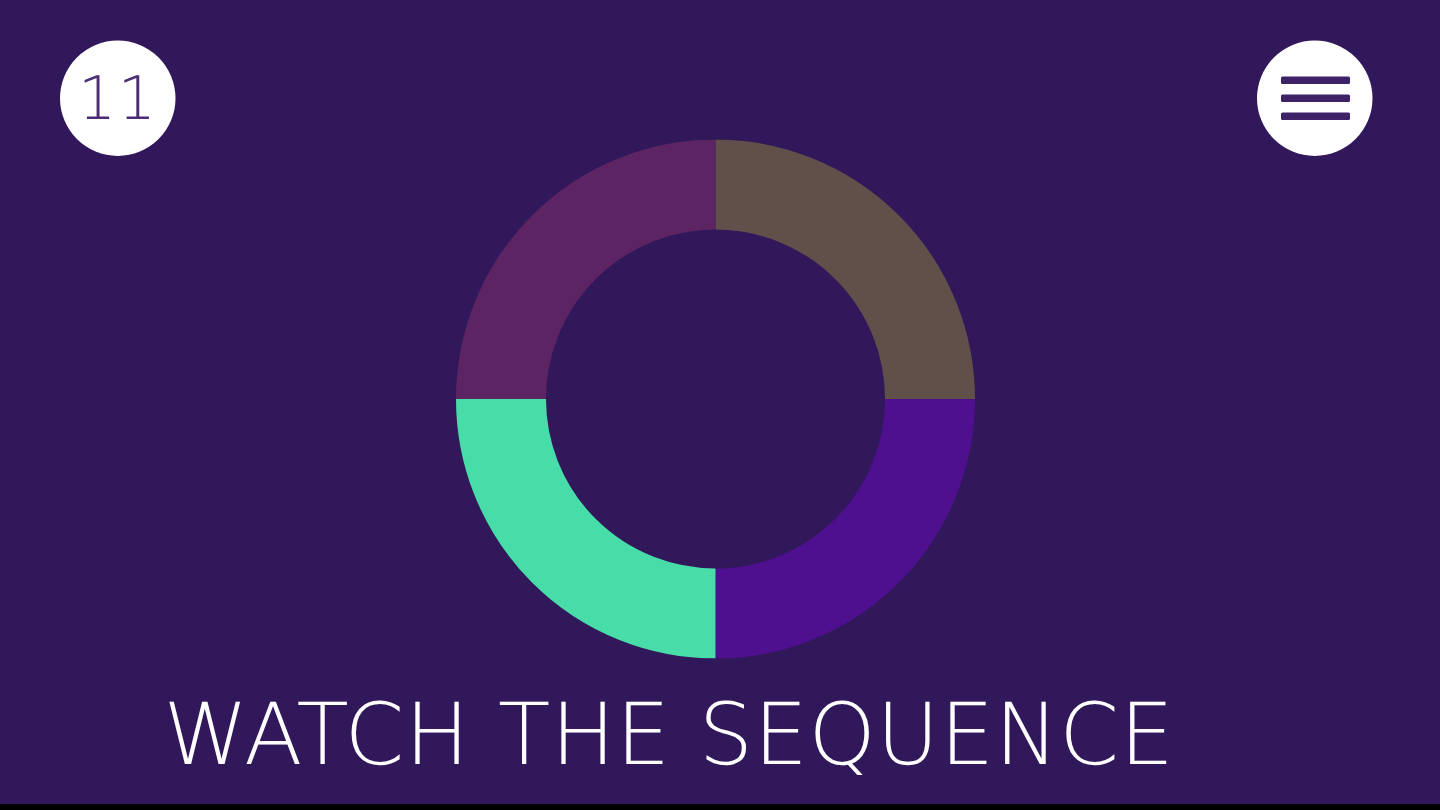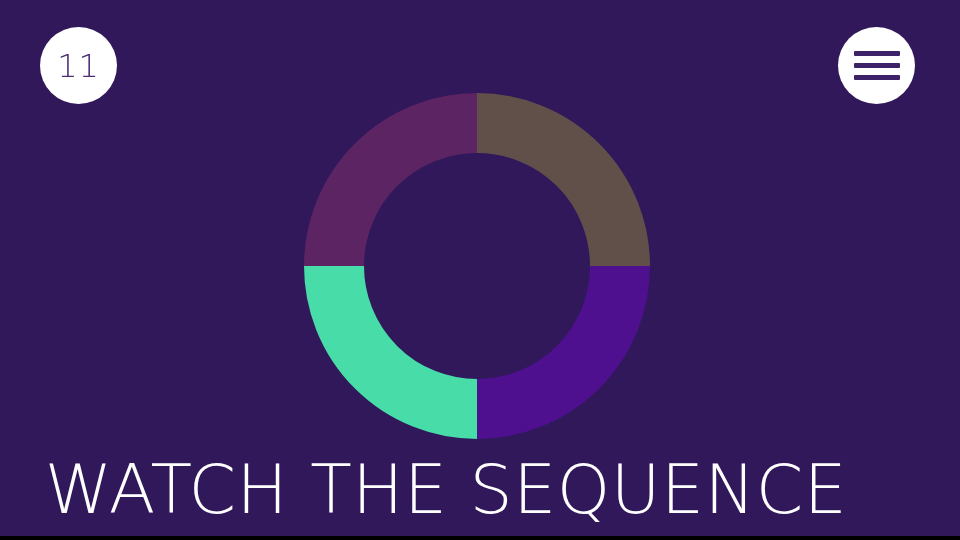--- a/index.html
+++ b/index.html
@@ -57,21 +57,21 @@
     left: 40px;
     top: 27px;
   }
   .hud-btn.menu {
     left: 838px;
     top: 27px;
   }
 
   .level-number {
     font-family: "DejaVu Sans", sans-serif;
-    font-size: 32px;
+    font-size: 40px;
     font-weight: 300;
     letter-spacing: 1px;
     color: #4B2D74;
     line-height: 1;
     user-select: none;
   }
 
   .burger {
     width: 46px;
     height: 29px;
@@ -104,21 +104,21 @@
   
   .caption {
     position: absolute;
     left: 0;
     top: 458px;
     width: 892px;
     text-align: center;
     color: #FFFFFF;
     font-family: "DejaVu Sans", sans-serif;
     font-weight: 300;
-    font-size: 68px;
+    font-size: 57px;
     letter-spacing: 0.5px;
     line-height: 64px;
     white-space: nowrap;
     user-select: none;
   }
 </style>
 </head>
 <body>
 
 <div id="screen">

